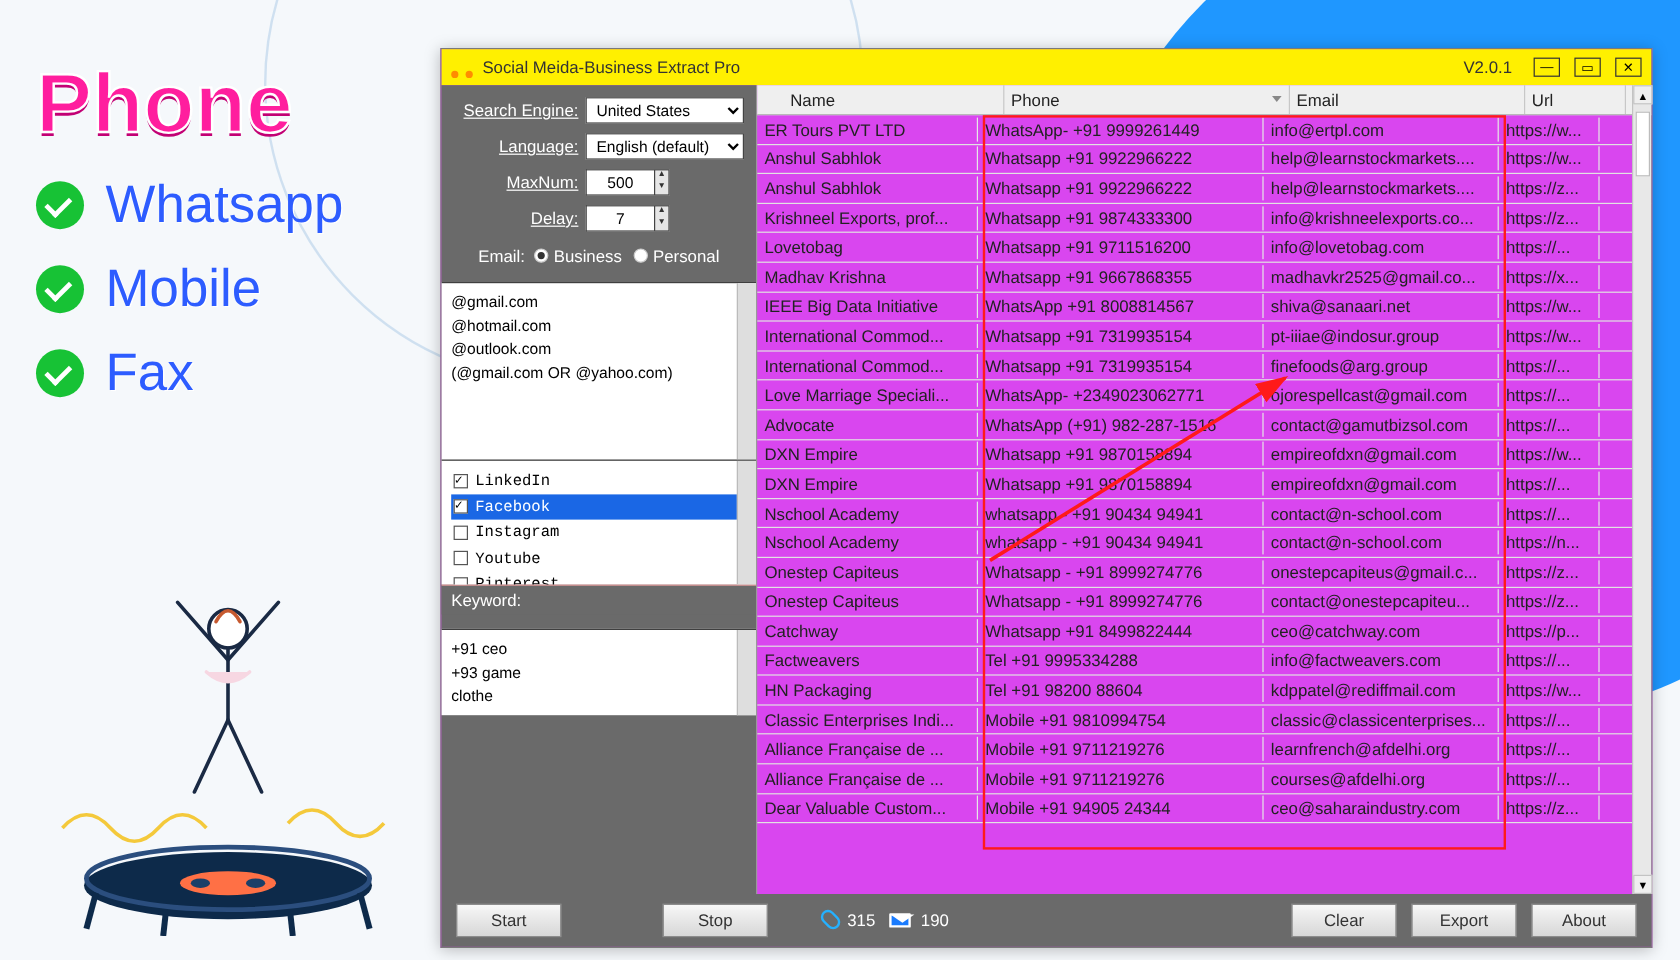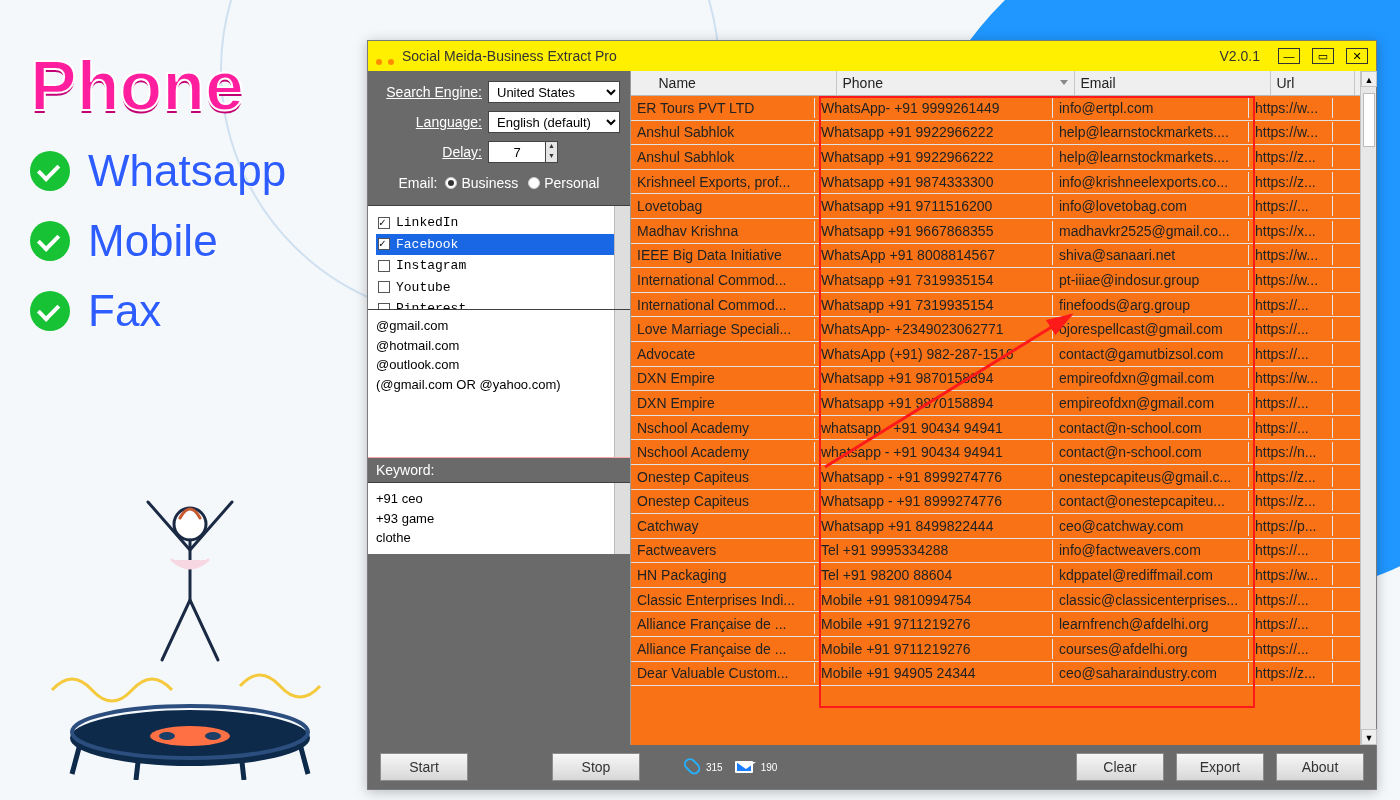--- a/index.html
+++ b/index.html
@@ -20,21 +20,21 @@
   .promo { position:absolute; left:30px; top:46px; width:325px; }
   .promo h1 { font-family: Impact, "Arial Black", sans-serif; font-size:70px; color:#ff1e9e; -webkit-text-stroke:2px #fff; text-shadow:0 3px 0 #c20074; margin-bottom:18px; }
   .promo-item { display:flex; align-items:center; gap:18px; margin:20px 0; }
   .check { width:40px; height:40px; border-radius:50%; background:#17c235; display:flex; align-items:center; justify-content:center; }
   .check::after { content:""; width:16px; height:9px; border-left:4px solid #fff; border-bottom:4px solid #fff; transform:rotate(-45deg) translateY(-2px); }
   .promo-item span { font-family: Impact, "Arial Black", sans-serif; font-size:44px; color:#2d5cff; text-shadow:1px 1px 0 #fff; }
 
   .doodle { position:absolute; left:50px; top:480px; }
 
   
-  .app { position:absolute; left:367px; top:40px; width:1010px; height:750px; background:#f97316; border:1px solid #7a7a7a; box-shadow:0 2px 12px rgba(0,0,0,.25); display:flex; flex-direction:column; }
+  .app { position:absolute; left:367px; top:40px; width:1010px; height:750px; background:#d946ef; border:1px solid #7a7a7a; box-shadow:0 2px 12px rgba(0,0,0,.25); display:flex; flex-direction:column; }
   .titlebar { height:30px; background:#fff000; display:flex; align-items:center; padding:0 8px; gap:8px; }
   .titlebar .logo { width:18px; height:18px; position:relative; }
   .titlebar .logo::before{content:"";position:absolute;left:0;bottom:0;width:6px;height:6px;border-radius:50%;background:#ff8c00}
   .titlebar .logo::after{content:"";position:absolute;right:0;bottom:0;width:6px;height:6px;border-radius:50%;background:#ff8c00}
   .titlebar .title { flex:1; color:#333; }
   .titlebar .version { color:#333; margin-right:6px; }
   .winbtn { width:22px; height:16px; border:1px solid #333; margin-left:4px; display:flex; align-items:center; justify-content:center; font-size:11px; cursor:pointer; }
 
   .workarea { flex:1; display:flex; min-height:0; }
 
@@ -56,21 +56,21 @@
   .radio.checked::after { content:""; position:absolute; left:2px; top:2px; width:6px; height:6px; border-radius:50%; background:#333; }
   .sidebar .panel { flex:0 0 auto; background:#fff; color:#000; border-top:1px solid #3f3f3f; padding:6px 8px; font-size:13px; line-height:1.5; min-height:56px; position:relative; }
   .sidebar .panel .scroll { position:absolute; right:0; top:0; bottom:0; width:16px; background:#dedede; border-left:1px solid #bbb; }
   .platforms { max-height:104px; overflow:hidden; padding:2px 0 2px 4px; }
   .platforms .row { display:flex; align-items:center; gap:6px; padding:1px 2px; font-family:"Courier New",monospace; font-size:13px; }
   .platforms .row.selected { background:#1a67e5; color:#fff; }
   .cbox { width:12px; height:12px; border:1px solid #555; background:#fff; position:relative; }
   .cbox.checked::after { content:"✓"; position:absolute; left:0; top:-3px; font-size:11px; color:#000; }
   .platforms .row.selected .cbox { background:#fff; }
   .section-label { background:#6a6a6a; color:#fff; padding:4px 8px; font-size:14px; border-top:1px solid #fca5a5; }
-  .keywords { flex:1; }
+  .keywords { flex:1;margin-top:12px; }
 
   
   .results { flex:1; display:flex; flex-direction:column; border-left:1px solid #999; min-width:0; position:relative; }
   .thead { display:flex; background:#efefef; border-bottom:1px solid #b9b9b9;justify-content:center; }
   .th { padding:4px 6px; border-right:1px solid #c7c7c7; font-size:14px; color:#222; position:relative; white-space:nowrap; overflow:hidden; text-overflow:ellipsis; }
   .th.sort::after{ content:""; position:absolute; right:6px; top:9px; border-left:4px solid transparent; border-right:4px solid transparent; border-top:5px solid #888; }
   .col-name{ width:184px } .col-phone{ width:238px } .col-email{ width:196px } .col-url{ width:84px }
   .tbody { flex:1; overflow:hidden; position:relative; }
   .tr { display:flex; border-bottom:1px solid #e2e2e2; height:24.6px; align-items:center; }
   .td { padding:2px 6px; border-right:1px solid #e6e6e6; font-size:14px; color:#222; white-space:nowrap; overflow:hidden; text-overflow:ellipsis; }
@@ -78,21 +78,21 @@
   .vscroll .thumb { position:absolute; left:2px; width:12px; top:22px; height:54px; background:#fff; border:1px solid #bcbcbc; }
   .vscroll .arrow { position:absolute; left:0; width:16px; height:16px; text-align:center; font-size:9px; line-height:16px; background:#efefef; border:1px solid #c3c3c3; }
   .vscroll .arrow.up{ top:0 } .vscroll .arrow.dn{ bottom:0 }
   .red-frame{ position:absolute; border:2px solid #ff1a1a; pointer-events:none; left:188px; top:25px; width:436px; height:612px; }
   .arrow-svg{ position:absolute; left:186px; top:236px; pointer-events:none; }
 
   
   .bottombar { height:44px; background:#6a6a6a; display:flex; align-items:center; padding:0 12px; gap:12px; }
   .btn { width:88px; height:28px; background:linear-gradient(#f7f7f7,#d7d7d7); border:1px solid #8c8c8c; color:#333; text-align:center; line-height:26px; cursor:pointer; font-size:14px; }
   .spacer { flex:1 }
-  .metric { display:flex; align-items:center; gap:8px; color:#fff; font-size:10px; }
+  .metric { display:flex; align-items:center; gap:8px; color:#fff; font-size:14px; }
   .link-icon{ width:16px;height:16px; transform:rotate(45deg); }
   .link-icon::before{content:"";display:block;width:14px;height:8px;border:2px solid #25b1ff;border-radius:6px;}
   .mail-icon{ width:18px;height:12px;border:2px solid #fff;background:#1a7cff;position:relative;border-radius:1px;}
   .mail-icon::after{content:"";position:absolute;left:-1px;top:-1px;border-left:10px solid transparent;border-right:10px solid transparent;border-top:7px solid #fff}
 </style>
 </head>
 <body>
 
 <div class="bg-circle"></div>
 <div class="bg-arc"></div>
@@ -156,20 +156,32 @@
         <div class="frow">
           <label>Search Engine:</label>
           <div class="ctrl">
               <select><option>United States</option></select>
             </div>
         </div>
         <div class="frow">
           <label>Language:</label>
           <div class="ctrl">
               <select><option>English (default)</option></select>
+            </div>
+        </div>
+        <div class="frow">
+          <label>MaxNum:</label>
+          <div class="ctrl">
+              <div class="spin">
+                <input type="text" value="500" style="">
+                <div class="arrows">
+                  <span>▲</span>
+                  <span>▼</span>
+                </div>
+              </div>
             </div>
         </div>
         <div class="frow">
           <label>Delay:</label>
           <div class="ctrl">
               <div class="spin">
                 <input type="text" value="7" style="">
                 <div class="arrows">
                   <span>▲</span>
                   <span>▼</span>
@@ -179,50 +191,50 @@
         </div>
         <div class="radio-row">
           <span class="rlabel">Email:</span>
           <span class="radio checked"></span>
           <span>Business</span>
           <span class="radio" style="margin-left:6px"></span>
           <span>Personal</span>
         </div>
       </div>
 
-      <div class="panel platforms" id="platforms">
-        <div class="row">
-            <span class="cbox checked"></span>
-            <span>LinkedIn</span>
-          </div>
-          <div class="row selected">
-            <span class="cbox checked"></span>
-            <span>Facebook</span>
-          </div>
-          <div class="row">
-            <span class="cbox"></span>
-            <span>Instagram</span>
-          </div>
-          <div class="row">
-            <span class="cbox"></span>
-            <span>Youtube</span>
-          </div>
-          <div class="row">
-            <span class="cbox"></span>
-            <span>Pinterest</span>
-          </div>
-          <div class="scroll"></div>
-      </div>
-
       <div class="panel" style="height:148px">
         <div id="domains-text" style="white-space:pre-line">@gmail.com
 @hotmail.com
 @outlook.com
 (@gmail.com OR @yahoo.com)</div>
         <div class="scroll"></div>
+      </div>
+
+      <div class="panel platforms" id="platforms">
+        <div class="row">
+            <span class="cbox checked"></span>
+            <span>LinkedIn</span>
+          </div>
+          <div class="row selected">
+            <span class="cbox checked"></span>
+            <span>Facebook</span>
+          </div>
+          <div class="row">
+            <span class="cbox"></span>
+            <span>Instagram</span>
+          </div>
+          <div class="row">
+            <span class="cbox"></span>
+            <span>Youtube</span>
+          </div>
+          <div class="row">
+            <span class="cbox"></span>
+            <span>Pinterest</span>
+          </div>
+          <div class="scroll"></div>
       </div>
 
       <div class="section-label">Keyword:</div>
       <div class="panel keywords">
         <div id="keywords-text" style="white-space:pre-line">+91 ceo
 +93 game
 clothe</div>
         <div class="scroll"></div>
       </div>
     </div>

